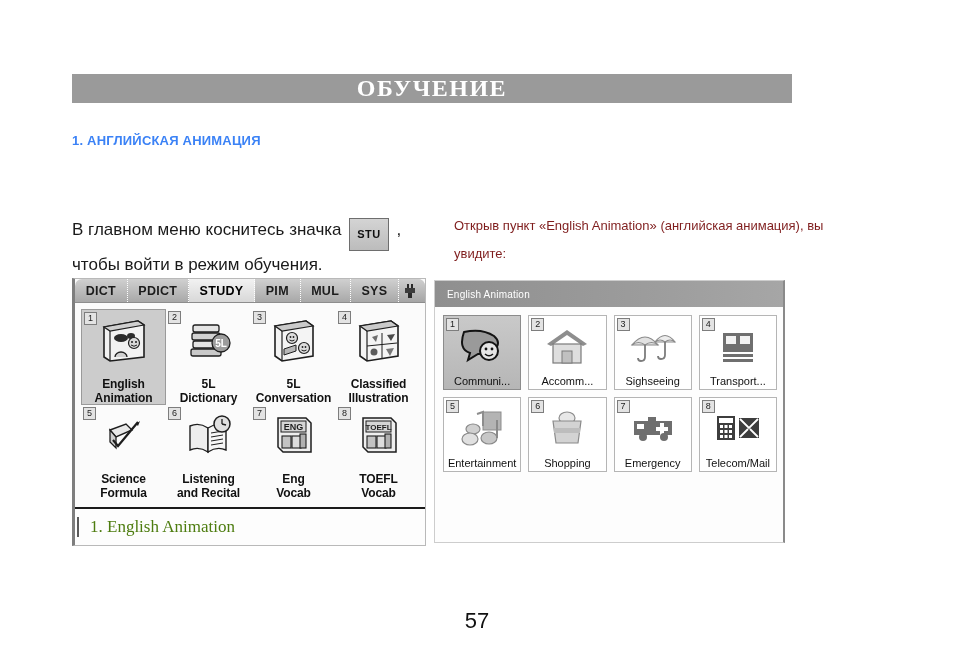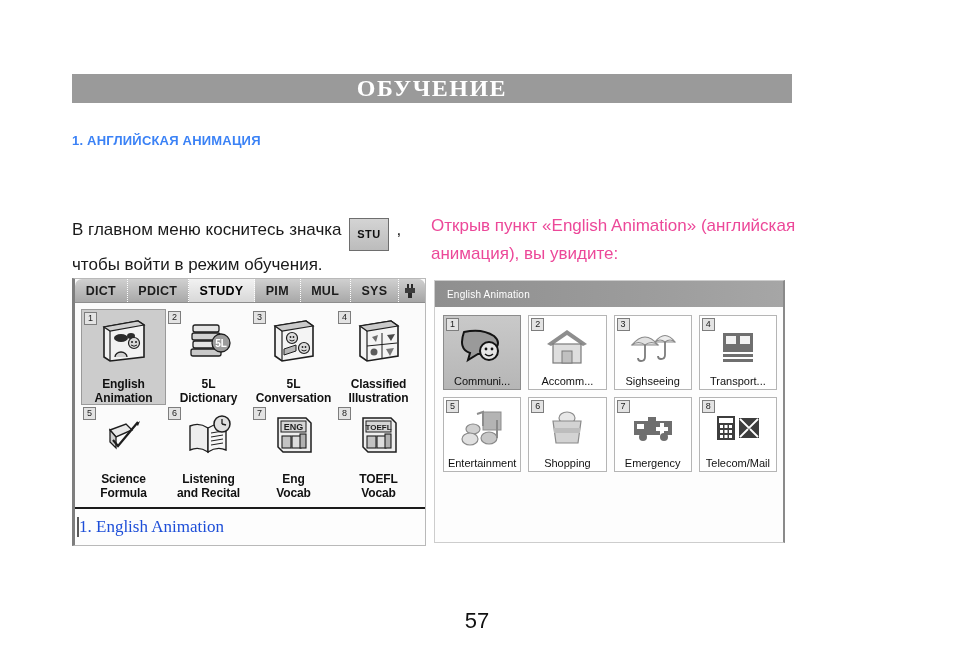--- a/index.html
+++ b/index.html
@@ -47,24 +47,24 @@
     position: absolute;
     left: 72px; top: 188px;
     width: 350px;
     font-size: 17px;
     color: #1a1a1a;
     line-height: 28px;
     margin-top: 28px;
   }
   .para-right {
     position: absolute;
-    left: 431px; top: 212px;
+    left: 454px; top: 212px;
     width: 420px;
-    font-size: 17px;
-    color: #ec4899;
+    font-size: 13px;
+    color: #7f1d1d;
     line-height: 28px;
   }
   .stu-chip {
     display: inline-block;
     vertical-align: -3px;
     background: linear-gradient(#d4d4d4, #bcbcbc);
     border: 1px solid #6e6e6e;
     color: #111;
     font-size: 11px;
     font-weight: bold;
@@ -158,22 +158,22 @@
     left: 0; right: 0; bottom: 0;
     height: 38px;
     border-top: 2px solid #1a1a1a;
     background: #fdfdfd;
     display: flex;
     align-items: center;
   }
   .status-left .txt {
     font-family: "Liberation Serif", serif;
     font-size: 17px;
-    color: #1d4ed8;
-    padding-left: 0;
+    color: #4d7c0f;
+    padding-left: 11px;
     border-left: 2px solid #5a5a5a;
     margin-left: 2px;
     line-height: 20px;
   }
 
   
   .device-right {
     position: absolute;
     left: 434px; top: 280px;
     width: 351px; height: 263px;

